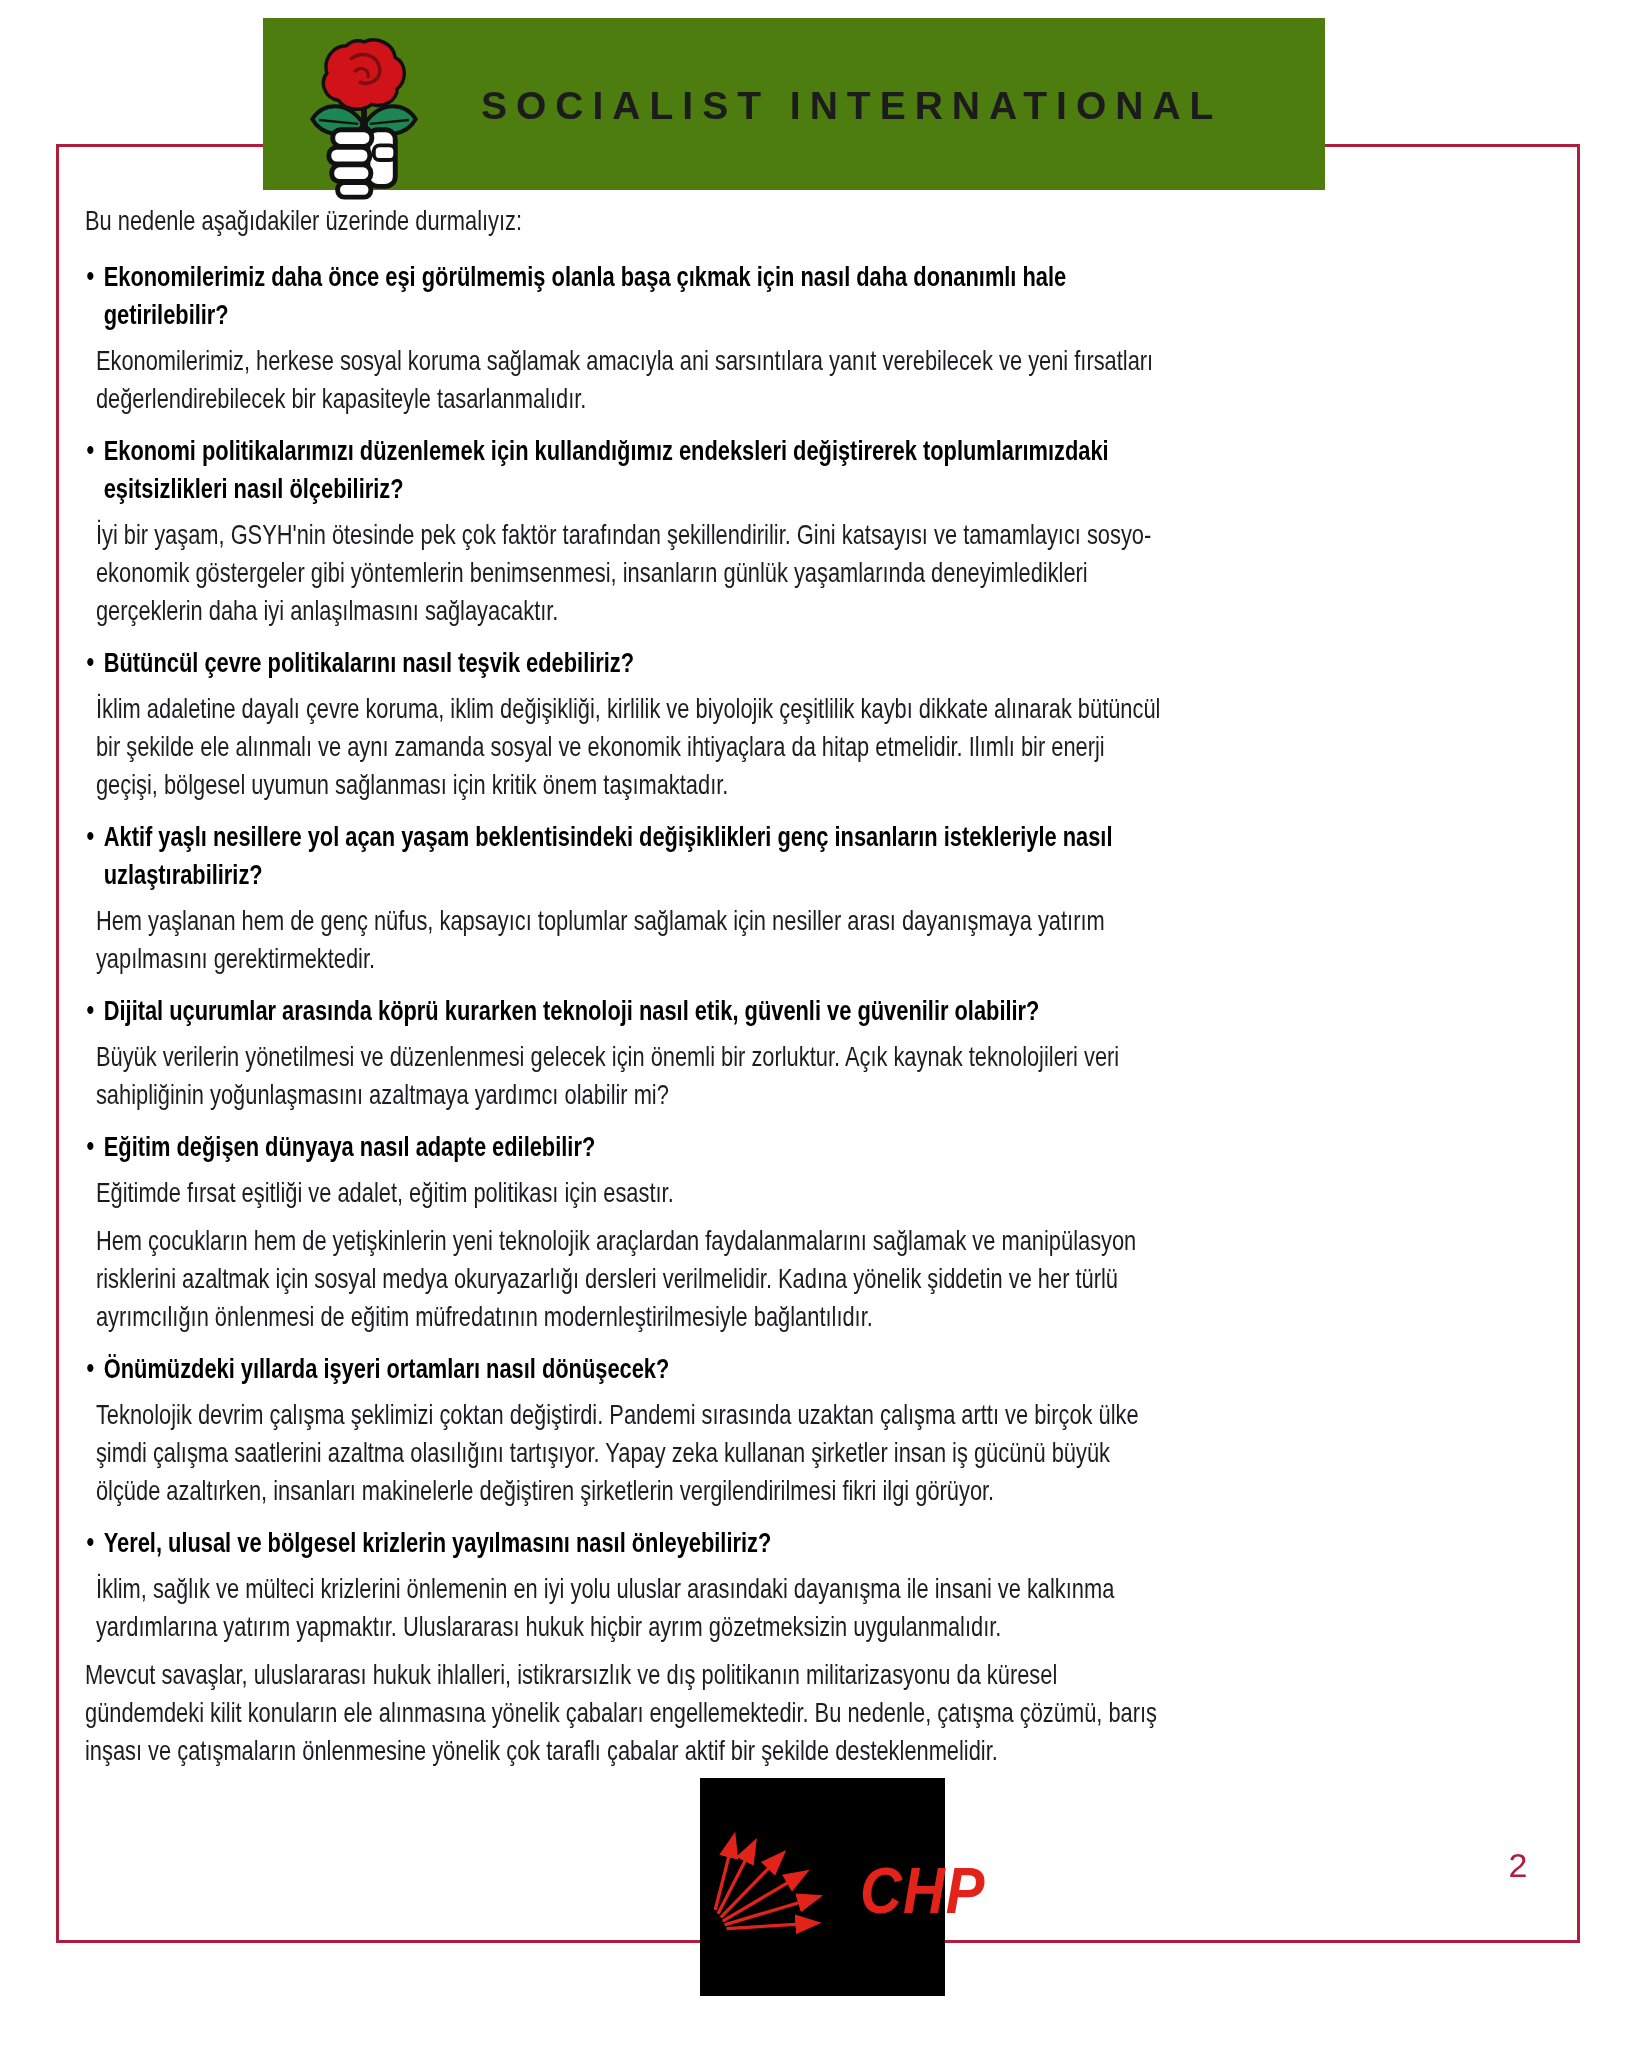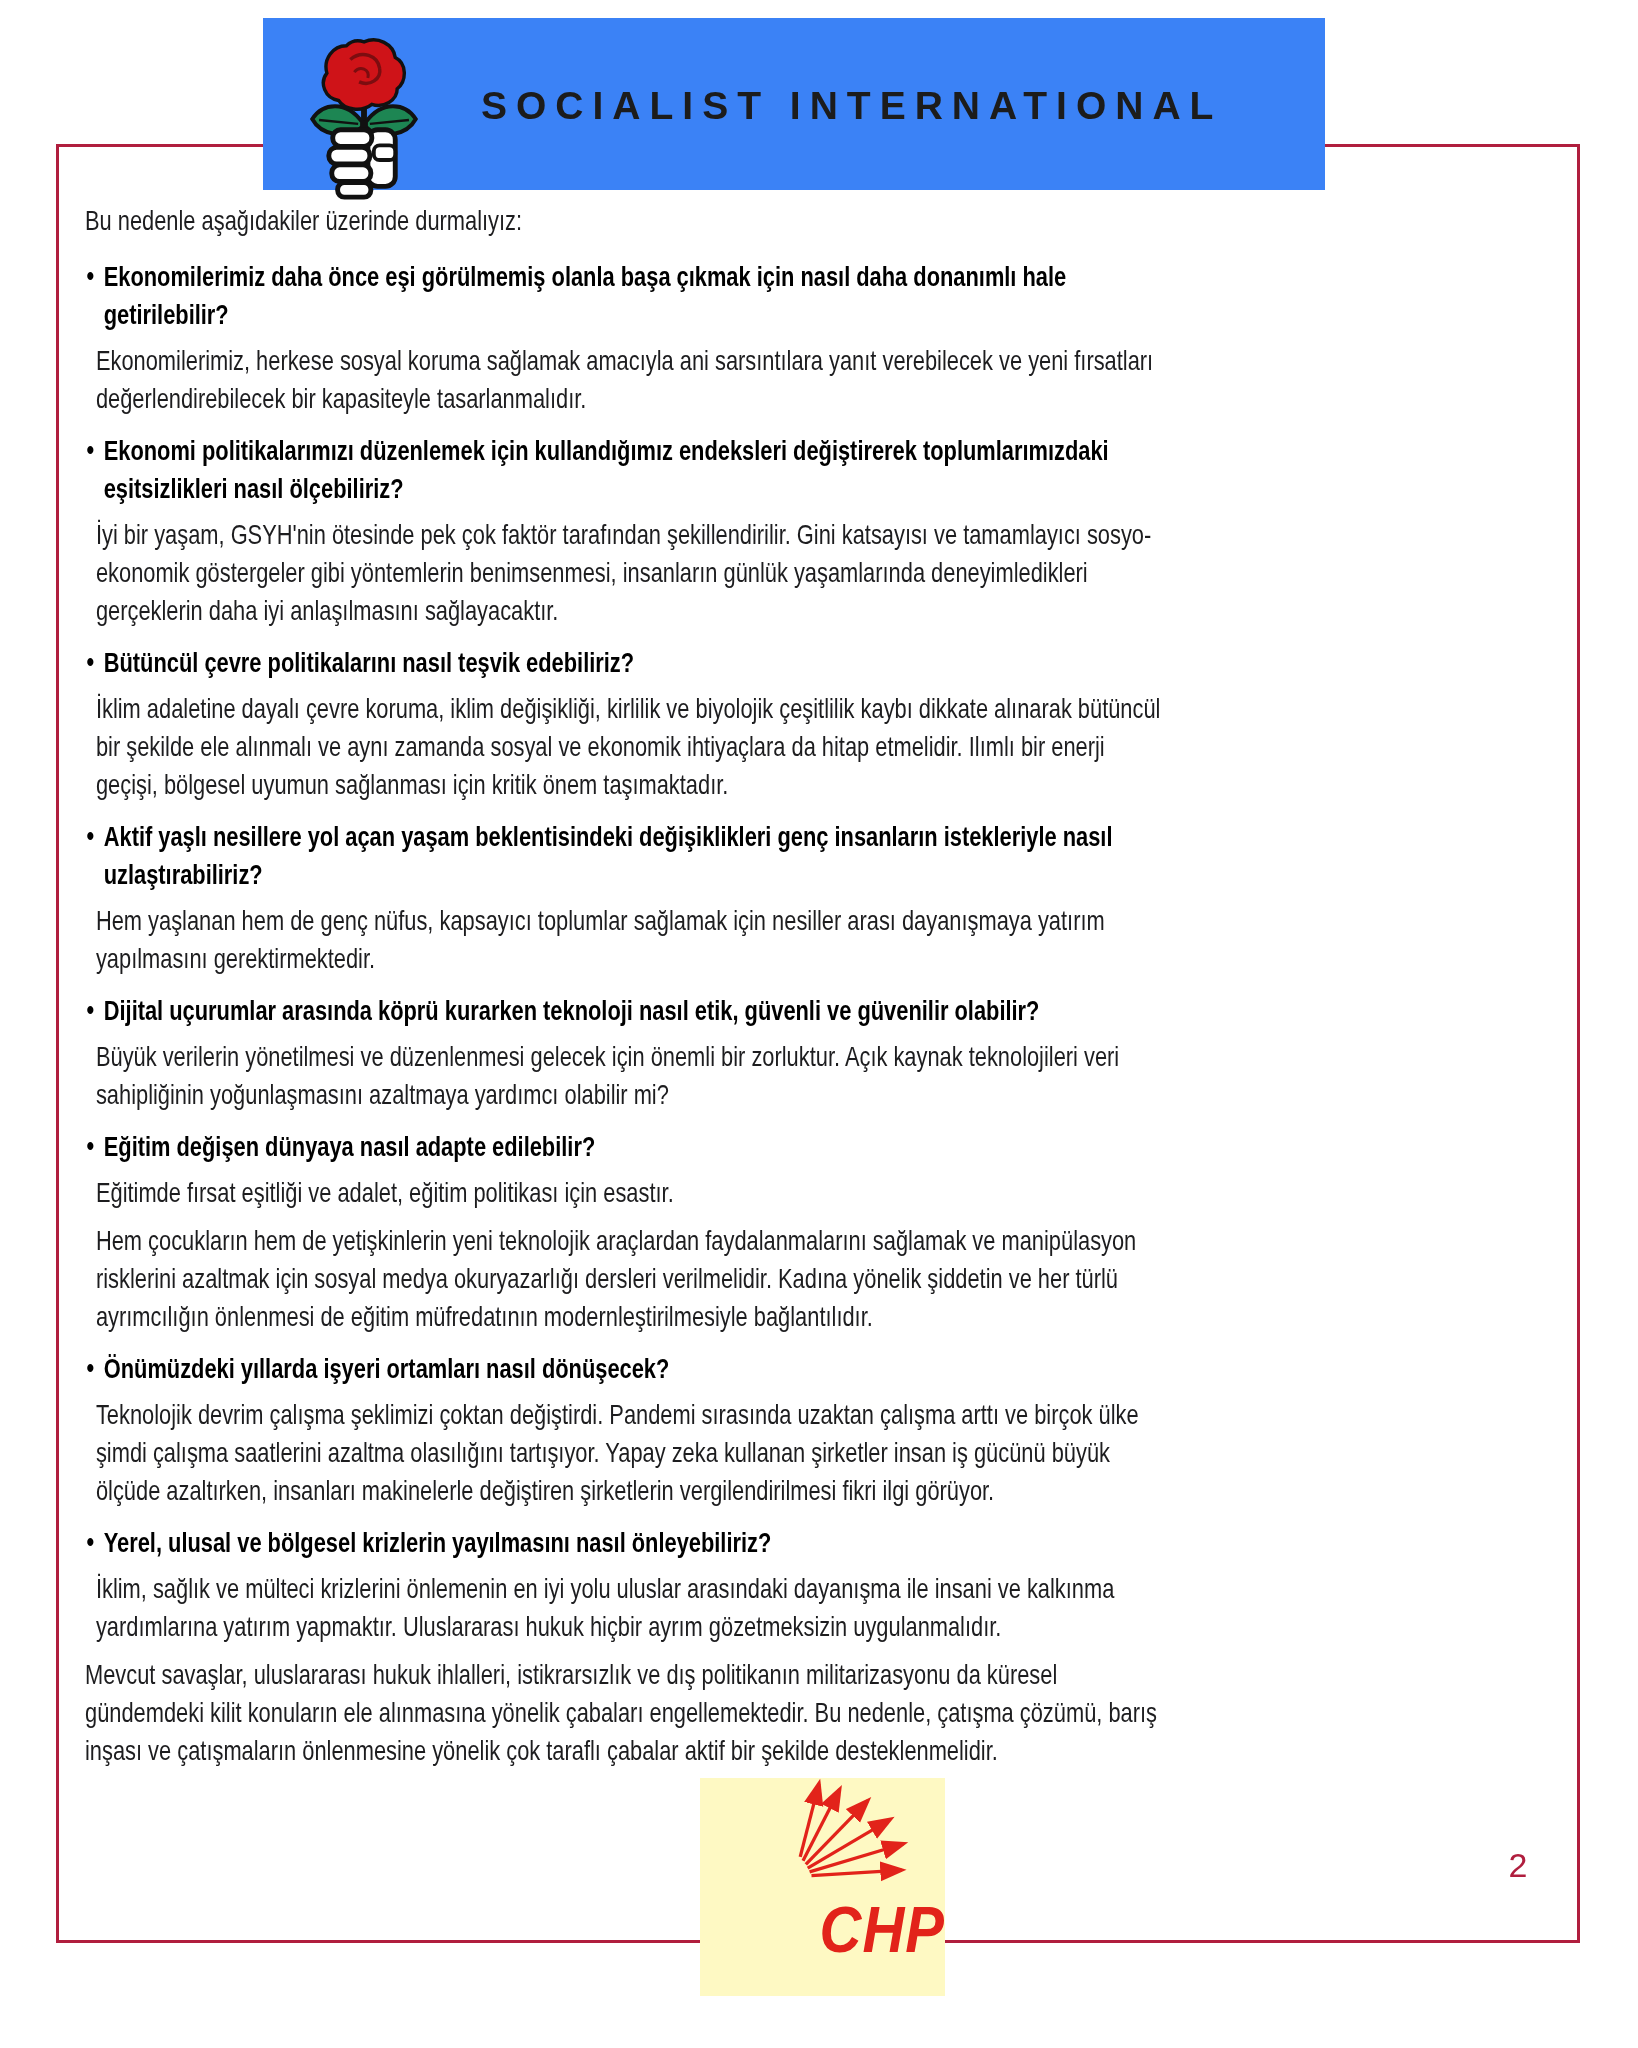--- a/index.html
+++ b/index.html
@@ -7,39 +7,39 @@
     --leaf-green:#1d8653; --text:#1d1d1f; --heading:#000000;
   }
   *{box-sizing:border-box;}
   html,body{margin:0;padding:0;background:#ffffff;}
   .page{position:relative;width:1638px;height:2048px;background:#fff;overflow:hidden;
         font-family:"Liberation Sans", sans-serif;color:var(--text);}
   
   .frame{position:absolute;left:56px;top:144px;width:1524px;height:1799px;
          border:3px solid var(--frame);}
   
-  .header{position:absolute;left:263px;top:18px;width:1062px;height:172px;background:#3b82f6;
+  .header{position:absolute;left:263px;top:18px;width:1062px;height:172px;background:#4d7c0f;
           display:flex;align-items:flex-start;}
   .logo-wrap{margin:18px 0 0 42px;flex:0 0 auto;}
   .org-title{margin:66px 0 0 58px;font-size:39px;font-weight:bold;letter-spacing:9px;
              color:#1c1c1c;white-space:nowrap;}
   
   .content{position:absolute;left:85px;top:202px;width:1380px;
            transform:scaleX(0.78);transform-origin:0 0;
            font-size:28px;line-height:38px;color:var(--text);}
   .intro{margin:0 0 18px;}
   .bullet-section{margin:0;}
   .bullet-heading{position:relative;padding-left:24px;font-weight:bold;color:var(--heading);
                   margin:14px 0 8px;}
   .bullet-heading::before{content:"•";position:absolute;left:2px;top:-1px;font-weight:bold;}
   .body-par{margin:0 0 10px;padding-left:14px;}
   .closing{margin:8px 0 0;}
   
-  .footer{position:absolute;left:700px;top:1778px;width:245px;height:218px;background:#fef9c3;
-          display:flex;flex-direction:column;align-items:flex-end;}
+  .footer{position:absolute;left:700px;top:1778px;width:245px;height:218px;background:#000000;
+          display:flex;flex-direction:row;align-items:center;}
   .chp-wordmark{margin-top:6px;font-size:58px;font-weight:bold;font-style:italic;
                 letter-spacing:1px;color:var(--chp-red);transform:scaleY(1.12);}
   .page-number{position:absolute;left:1498px;top:1846px;width:40px;text-align:center;
                font-size:34px;color:var(--frame);}
 </style>
 </head>
 <body>
 
 <div class="page">
 

